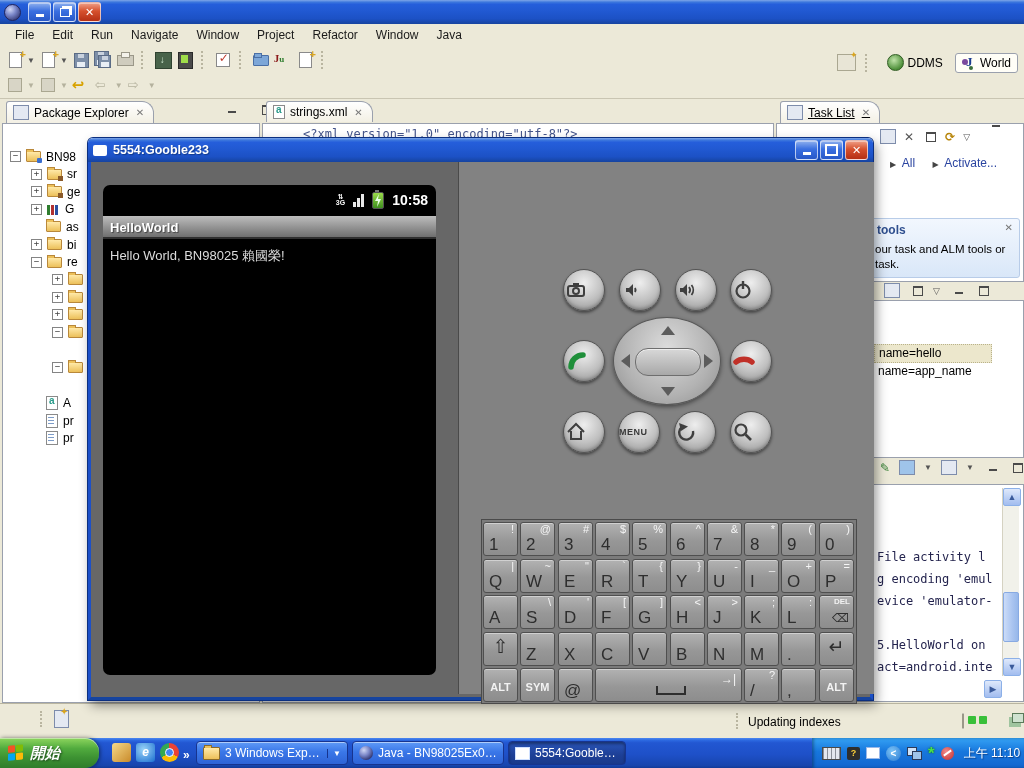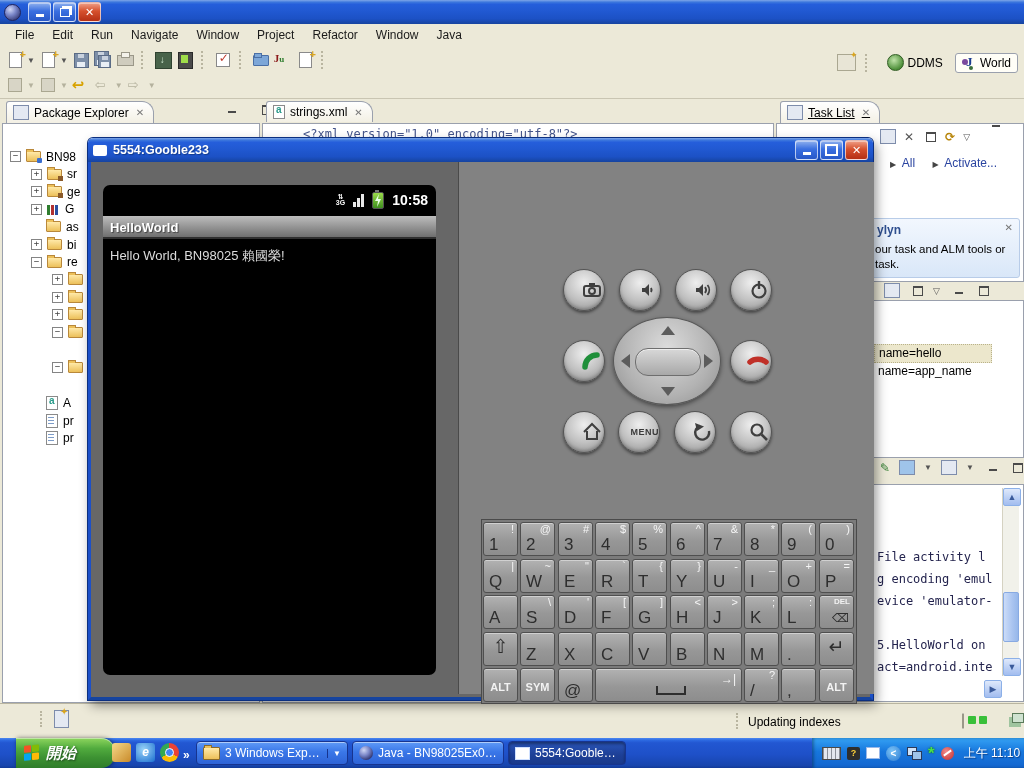--- a/index.html
+++ b/index.html
@@ -110,21 +110,21 @@
   .sigbars i{display:block;width:3px;background:#e8e8e8;}
   .battery{width:10px;height:15px;background:linear-gradient(180deg,#9adb4a,#3f8f1f);border:1px solid #555;border-radius:2px;position:relative;}
   .battery::before{content:"";position:absolute;left:2px;top:-3px;width:4px;height:2px;background:#777;}
   .ptime{color:#fff;font-weight:bold;font-size:14px;}
   .papp-title{position:absolute;left:0;top:31px;width:333px;height:23px;background:linear-gradient(180deg,#bdbdbd,#8e8e8e 60%,#6f6f6f);
     border-bottom:2px solid #2f2f2f;color:#fff;font-weight:bold;font-size:13px;line-height:23px;padding-left:7px;box-sizing:border-box;text-shadow:1px 1px 1px #444;}
   .phello{position:absolute;left:7px;top:62px;color:#dcdcdc;font-size:13px;}
   
   .hw{position:absolute;width:40px;height:40px;border-radius:50%;border:1px solid #545454;
     background:radial-gradient(circle at 50% 32%,#eeeeee,#c2c2c2 52%,#9c9c9c 85%,#8e8e8e);
-    box-shadow:0 2px 3px rgba(0,0,0,.45),inset 0 -2px 3px rgba(0,0,0,.2);display:flex;align-items:center;justify-content:flex-end;}
+    box-shadow:0 2px 3px rgba(0,0,0,.45),inset 0 -2px 3px rgba(0,0,0,.2);display:flex;align-items:center;justify-content:flex-start;}
   .hw svg{display:block;}
   .menu-txt{font-size:9px;font-weight:bold;color:#3a3a3a;letter-spacing:.5px;}
   .dpad{position:absolute;left:522px;top:155px;width:106px;height:86px;border-radius:50%;
     background:radial-gradient(ellipse at 50% 35%,#dcdcdc,#b2b2b2 60%,#969696 90%);
     border:1px solid #585858;box-shadow:0 2px 4px rgba(0,0,0,.45);}
   .dp-c{position:absolute;left:21px;top:30px;width:64px;height:26px;border-radius:13px;
     background:linear-gradient(180deg,#d8d8d8,#a8a8a8);border:1px solid #6e6e6e;box-shadow:inset 0 1px 0 #eee;}
   .tri{position:absolute;width:0;height:0;}
   
   .kb{position:absolute;left:390px;top:357px;width:374px;height:183px;background:#7b7b7b;border:1px solid #4a4a4a;}
@@ -134,21 +134,21 @@
   .key .s{position:absolute;right:3px;top:1px;font-size:11px;color:#f5f5f5;line-height:1;}
   .key .lab{position:absolute;left:0;right:0;bottom:8px;text-align:center;font-size:11px;font-weight:bold;color:#f2f2f2;}
   .key .dellab{position:absolute;right:3px;top:2px;text-align:right;font-size:8px;font-weight:bold;color:#f2f2f2;line-height:1;}
   .key .delsym{position:absolute;right:4px;bottom:3px;font-size:12px;color:#2e2e2e;}
   .key .big{position:absolute;left:0;right:0;top:4px;text-align:center;font-size:19px;color:#2e2e2e;line-height:1;}
   .key .spacebar{position:absolute;left:50%;bottom:6px;width:26px;height:7px;margin-left:-13px;border:2px solid #2e2e2e;border-top:none;}
   .key .tabmark{position:absolute;right:5px;top:3px;color:#f5f5f5;font-size:12px;}
   
   .taskbar{left:0;top:738px;width:1024px;height:30px;
     background:linear-gradient(180deg,#4b87f0 0%,#2c68e0 8%,#2257d2 16%,#1e50c8 55%,#1845ad 92%,#123a96 100%);}
-  .startbtn{position:absolute;left:16px;top:0;height:30px;width:99px;border-radius:0 14px 14px 0;
+  .startbtn{position:absolute;left:0;top:0;height:30px;width:99px;border-radius:0 14px 14px 0;
     background:linear-gradient(180deg,#8ed65e 0%,#51ab3e 35%,#3d9232 65%,#2f7d2a 100%);
     box-shadow:1px 0 4px rgba(0,0,0,.5),inset 0 1px 0 rgba(255,255,255,.45);display:flex;align-items:center;gap:5px;padding-left:8px;box-sizing:border-box;}
   .winlogo{width:17px;height:16px;display:grid;grid-template-columns:7px 7px;grid-template-rows:7px 7px;gap:1px;transform:skewY(-6deg);}
   .winlogo i{border-radius:1px;}
   .start-txt{color:#fff;font-weight:bold;font-style:italic;font-size:15px;text-shadow:1px 1px 2px #1e4a1c;}
   .ql-ico{position:absolute;top:5px;width:19px;height:19px;border-radius:3px;}
   .taskbtn{position:absolute;top:3px;height:24px;border-radius:4px;border:1px solid #17348f;
     background:linear-gradient(180deg,#5f9af7,#3a77e8 45%,#2e63d6);box-shadow:inset 0 1px 0 rgba(255,255,255,.5);
     display:flex;align-items:center;gap:5px;padding:0 6px;box-sizing:border-box;color:#fff;font-size:12px;white-space:nowrap;overflow:hidden;}
   .taskbtn.active{background:linear-gradient(180deg,#2a55b8,#1d3f96 60%,#1a3a8c);box-shadow:inset 0 2px 3px rgba(0,0,0,.4);}
@@ -362,21 +362,21 @@
       <span style="color:#b8860b;font-weight:bold;">⟳</span>
       <span style="color:#555;font-size:9px;">▽</span>
     </div>
     <div class="abs" style="left:890px;top:156px;">
       <span class="arr">▶</span>
       <span class="link">All</span>
       <span class="arr" style="margin-left:14px;">▶</span>
       <span class="link">Activate...</span>
     </div>
     <div class="abs mylyn" style="left:866px;top:218px;width:152px;height:58px;">
-      <span style="position:absolute;left:10px;top:4px;color:#2f4f8f;font-weight:bold;">ylyn</span>
+      <span style="position:absolute;left:10px;top:4px;color:#2f4f8f;font-weight:bold;">tools</span>
       <span style="position:absolute;right:6px;top:3px;color:#777;font-size:10px;font-weight:bold;">✕</span>
       <span style="position:absolute;left:8px;top:24px;font-size:11.5px;">our task and ALM tools or</span>
       <span style="position:absolute;left:8px;top:39px;font-size:11.5px;">task.</span>
     </div>
 
     
     <div class="abs panel-bg" style="left:776px;top:300px;width:246px;height:156px;"></div>
     <div class="abs" style="left:884px;top:283px;display:flex;align-items:center;gap:9px;">
       <span class="view-ico"></span>
       <span class="pmax"></span>

